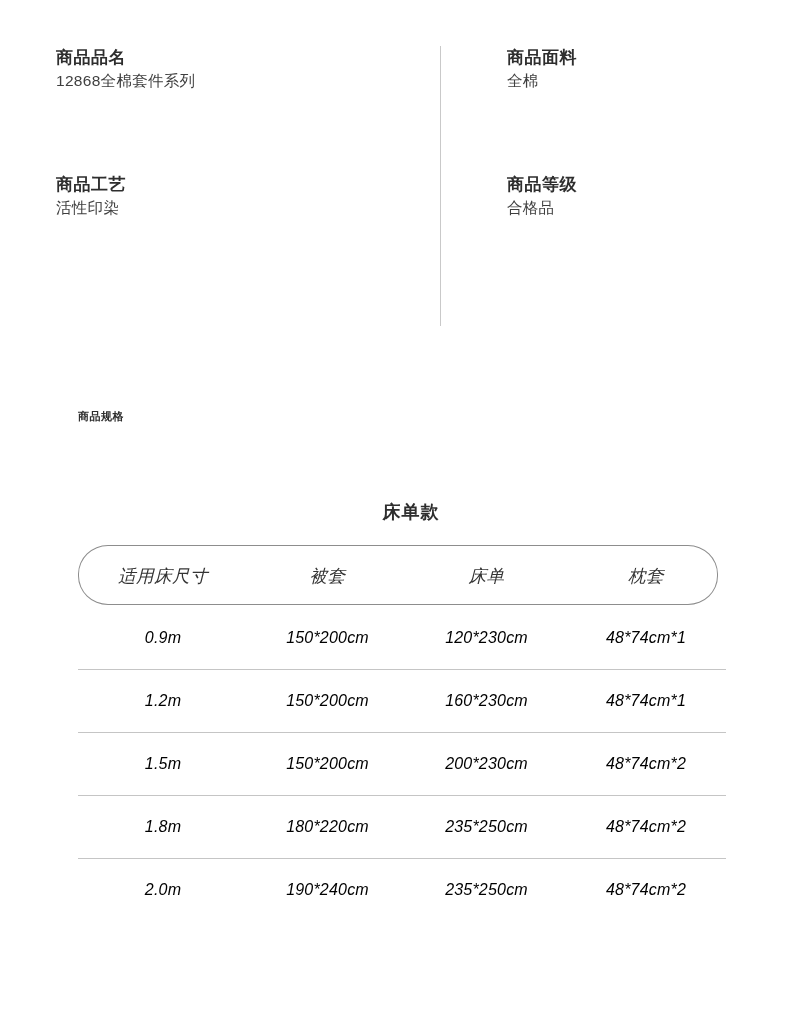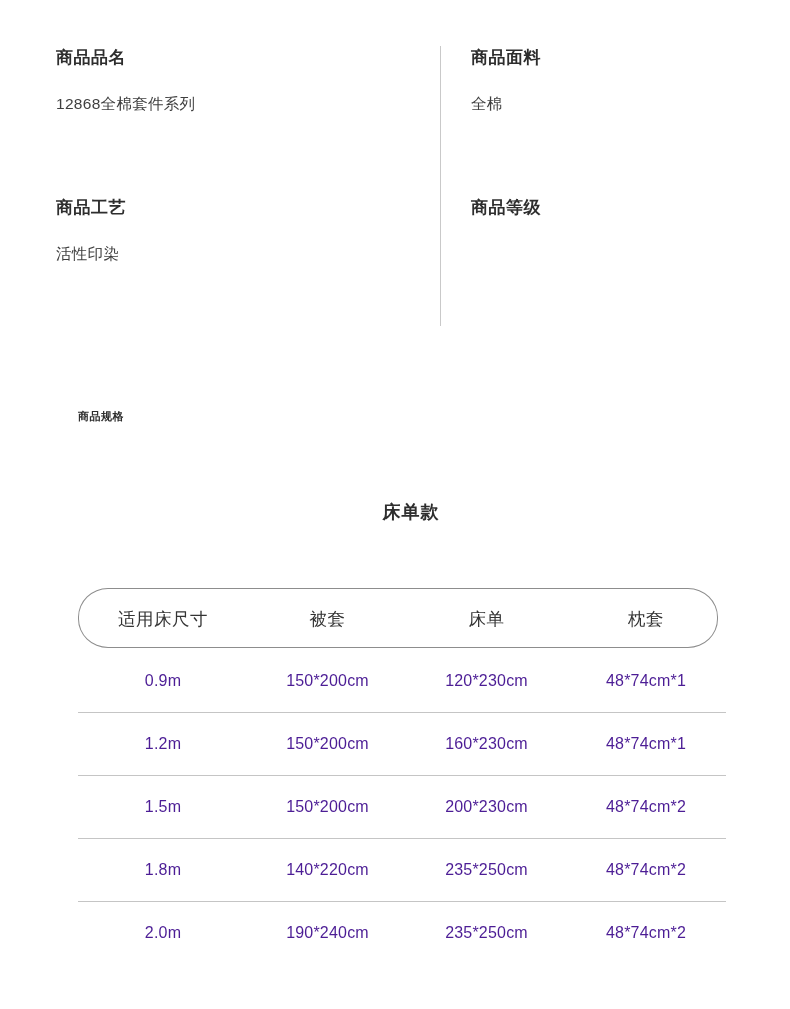--- a/index.html
+++ b/index.html
@@ -26,39 +26,38 @@
   }
   .attrs-col {
     box-sizing: border-box;
   }
   .attrs-col.left {
     width: 440px;
     padding-left: 56px;
   }
   .attrs-col.right {
     width: 350px;
-    padding-left: 30px;
+    padding-left: 66px;
     border-left: 1px solid #c9c9c9;
     min-height: 280px;
   }
   .attr-block {
     margin-bottom: 0;
   }
   .attr-title {
     font-size: 17px;
     font-weight: bold;
     color: #2e2e2e;
     letter-spacing: 0.5px;
     line-height: 24px;
   }
   .attr-value {
     font-size: 15.5px;
     color: #3f3f3f;
     line-height: 22px;
-    margin-top: 23px;
     letter-spacing: 0.3px;
   }
   .attr-gap {
     height: 81px;
   }
 
   
   .spec-heading {
     position: absolute;
     left: 78px;
@@ -78,33 +77,34 @@
     font-size: 18px;
     font-weight: bold;
     color: #2e2e2e;
     letter-spacing: 1px;
   }
 
   
   .spec-table-wrap {
     position: absolute;
     left: 78px;
-    top: 588px;
+    top: 545px;
     width: 640px;
+    font-style: italic;
   }
   table.spec-table {
     border-collapse: collapse;
     width: 640px;
     table-layout: fixed;
   }
   table.spec-table th,
   table.spec-table td {
     text-align: center;
     font-weight: normal;
-    color: #4c1d95;
+    color: #000000;
   }
   table.spec-table thead th {
     font-size: 17.5px;
     height: 60px;
     color: #343434;
     letter-spacing: 0.5px;
   }
   .head-row-box {
     position: absolute;
     left: 0;
@@ -145,20 +145,21 @@
     </div>
   </div>
   <div class="attrs-col right">
     <div class="attr-block">
       <div class="attr-title">商品面料</div>
       <div class="attr-value">全棉</div>
     </div>
     <div class="attr-gap"></div>
     <div class="attr-block">
       <div class="attr-title">商品等级</div>
+      <div class="attr-value">合格品</div>
     </div>
   </div>
 </div>
 
 <div class="spec-heading">商品规格</div>
 
 <div class="table-title">床单款</div>
 
 <div class="spec-table-wrap">
   <div class="head-row-box"></div>
@@ -185,21 +186,21 @@
         <td class="col-3">48*74cm*1</td>
       </tr>
       <tr>
         <td class="col-0">1.5m</td>
         <td class="col-1">150*200cm</td>
         <td class="col-2">200*230cm</td>
         <td class="col-3">48*74cm*2</td>
       </tr>
       <tr>
         <td class="col-0">1.8m</td>
-        <td class="col-1">140*220cm</td>
+        <td class="col-1">180*220cm</td>
         <td class="col-2">235*250cm</td>
         <td class="col-3">48*74cm*2</td>
       </tr>
       <tr>
         <td class="col-0">2.0m</td>
         <td class="col-1">190*240cm</td>
         <td class="col-2">235*250cm</td>
         <td class="col-3">48*74cm*2</td>
       </tr>
     </tbody>

